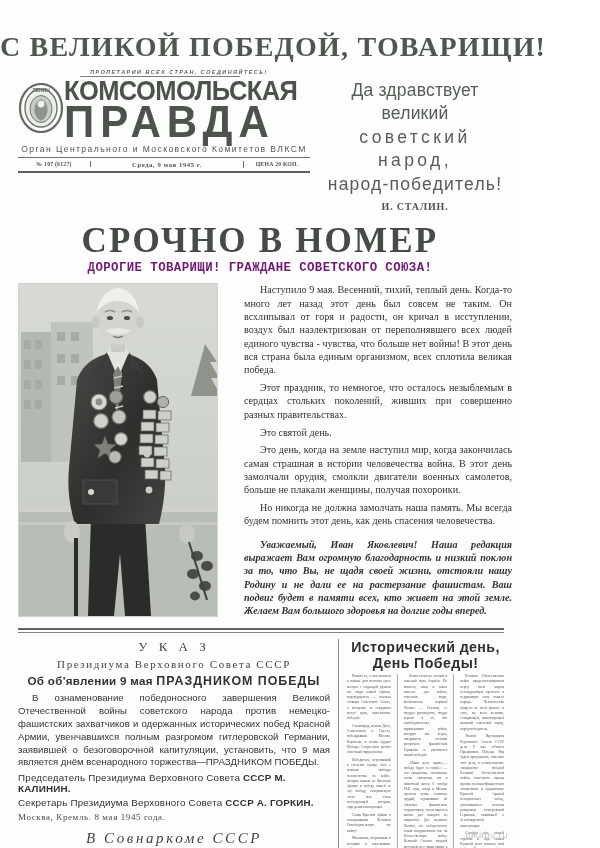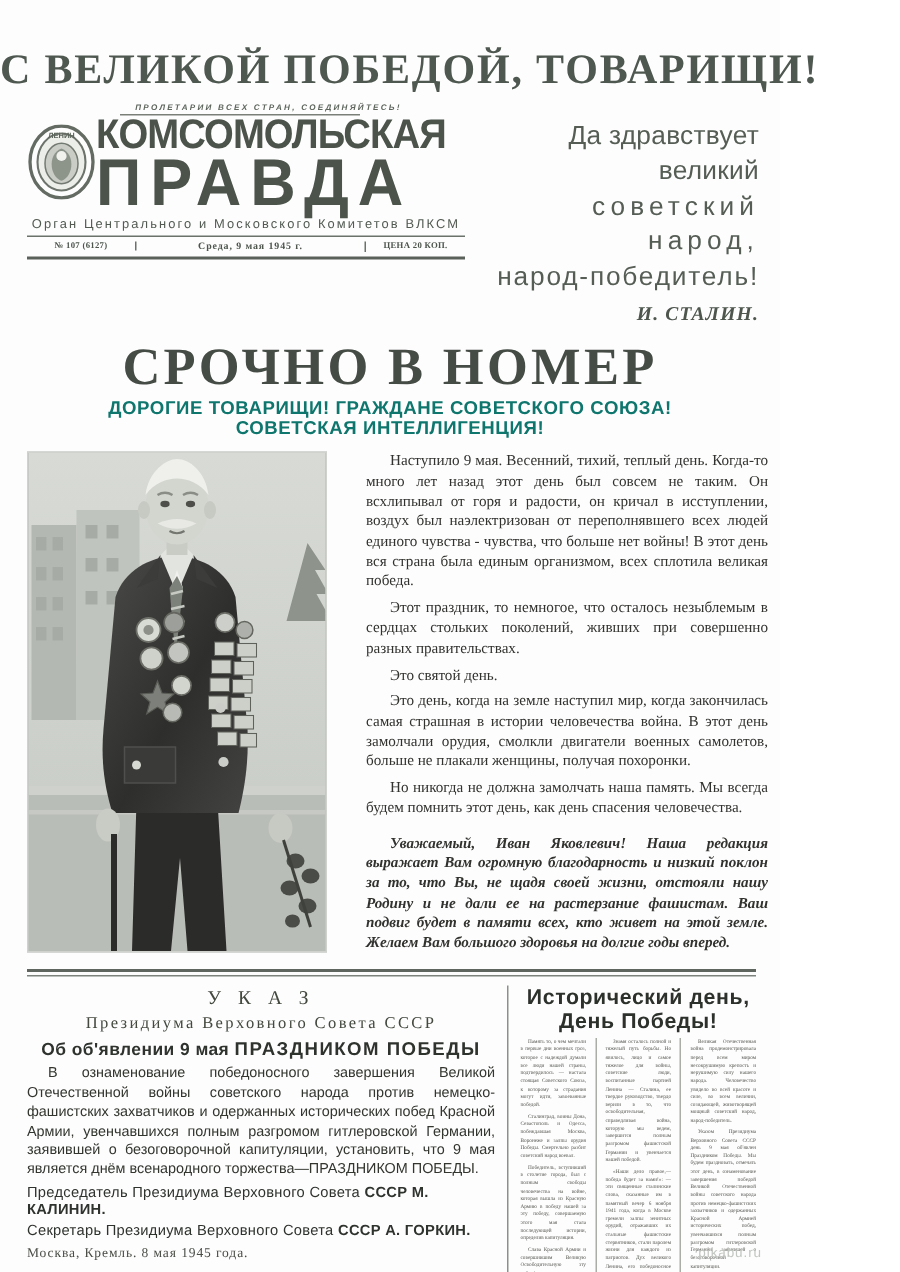--- a/index.html
+++ b/index.html
@@ -101,47 +101,47 @@
     text-align:center;white-space:nowrap;letter-spacing:.2px;
   }
   .issue-no{width:72px;flex:0 0 72px;border-right:1px solid #6b726a;}
   .issue-date{flex:1;border-right:1px solid #6b726a;font-size:6.6px;letter-spacing:.6px;}
   .issue-price{width:66px;flex:0 0 66px;}
 
   
   .quote{
     font-family:"Liberation Sans", sans-serif;
     color:#555d55;
-    text-align:right;
+    text-align:center;
     line-height:1.34;
   }
   .q1{font-size:17.5px;letter-spacing:.2px;}
   .q2{font-size:17.5px;letter-spacing:3.4px;}
   .q3{font-size:17.5px;letter-spacing:1.2px;}
   .quote-sign{
     font-family:"Liberation Serif", serif;
-    font-style:italic;font-weight:bold;
-    font-size:13px;letter-spacing:.8px;
+    font-weight:bold;
+    font-size:10px;letter-spacing:.8px;
     margin-top:4px;color:#4d554d;
   }
 
   
   .mainhead-wrap{text-align:center;margin-top:9px;}
   .srochno{
     font-family:"Liberation Serif", serif;
     font-weight:bold;
     font-size:35px;
     letter-spacing:2.2px;
     color:#454b45;
     line-height:1;
   }
   .dear1,.dear2{
-    font-family:Liberation Sans, sans-serif;
-    font-weight:bold;
-    color:#0f766e;
+    font-family:Liberation Mono, monospace;
+    font-weight:bold;
+    color:#701a75;
     letter-spacing:.4px;
     line-height:1.12;
   }
   .dear1{font-size:12.4px;margin-top:4px;}
   .dear2{font-size:12.4px;}
 
   
   .article{
     display:flex;
     padding:8px 8px 0 18px;
@@ -306,21 +306,20 @@
         <div class="q2">советский народ,</div>
         <div class="q3">народ-победитель!</div>
         <div class="quote-sign">И. СТАЛИН.</div>
       </div>
     </div>
   </div>
 
   <div class="mainhead-wrap">
     <div class="srochno">СРОЧНО В НОМЕР</div>
     <div class="dear1">ДОРОГИЕ ТОВАРИЩИ! ГРАЖДАНЕ СОВЕТСКОГО СОЮЗА!</div>
-    <div class="dear2">СОВЕТСКАЯ ИНТЕЛЛИГЕНЦИЯ!</div>
   </div>
 
   <div class="article">
 
     <div class="photo">
       <svg width="198" height="332" viewBox="0 0 198 332">
         <defs>
           <linearGradient id="sky" x1="0" y1="0" x2="0" y2="1">
             <stop offset="0%" stop-color="#d7dad5"></stop>
               <stop offset="100%" stop-color="#c5c9c3"></stop>

